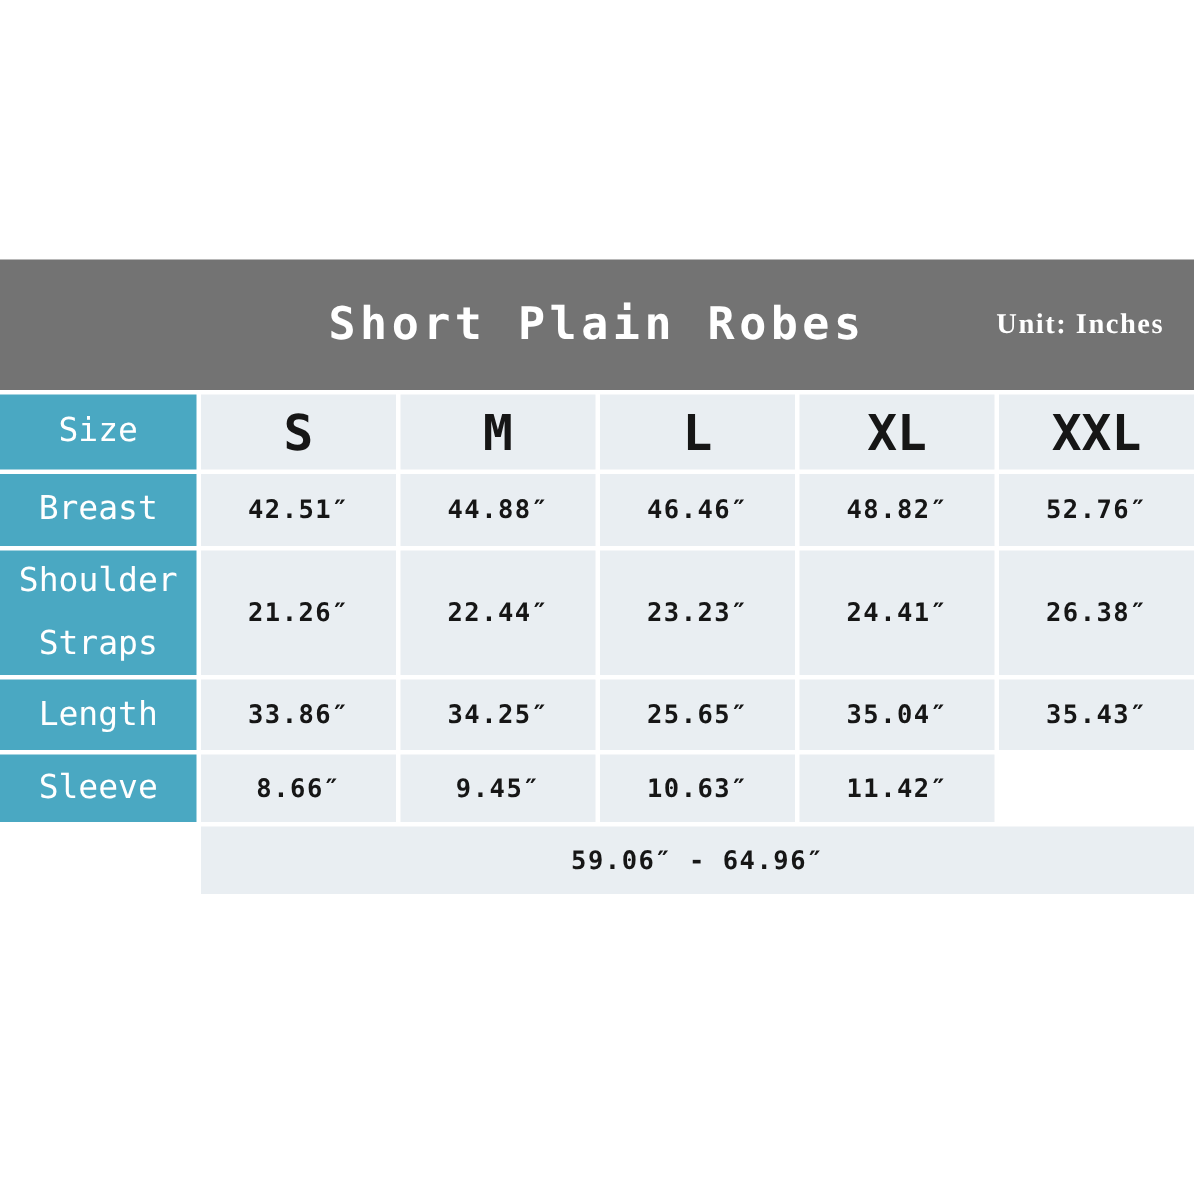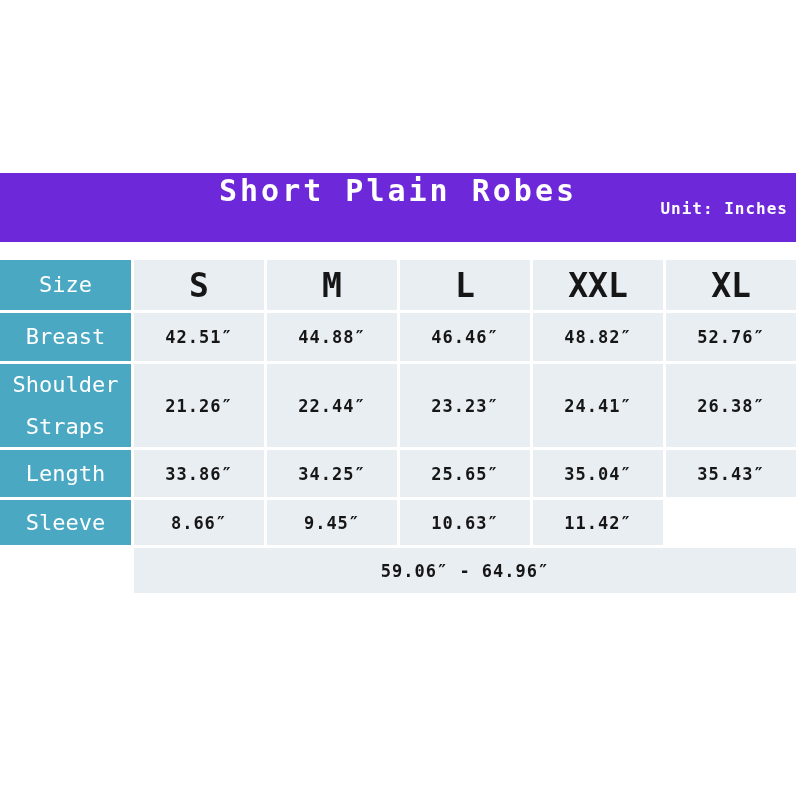--- a/index.html
+++ b/index.html
@@ -18,46 +18,47 @@
     overflow: hidden;
   }
   .sheet {
     position: absolute;
     top: 173px;
     left: 0;
     width: 796px;
   }
   .titlebar {
     position: relative;
-    height: 69px;
-    background: #6d28d9;
+    height: 87px;
+    background: #737373;
     display: flex;
-    align-items: flex-start;
+    align-items: center;
     justify-content: center;
   }
   .title {
     color: #ffffff;
     font-size: 30px;
     font-weight: bold;
     letter-spacing: 3px;
     white-space: nowrap;
   }
   .unit {
     position: absolute;
-    right: 8px;
+    right: 20px;
     top: 50%;
     transform: translateY(-50%);
     color: #ffffff;
-    font-size: 16px;
+    font-size: 19px;
     font-weight: bold;
     letter-spacing: 1px;
     white-space: nowrap;
+    font-family: Liberation Serif, serif;
   }
   .grid {
-    margin-top: 18px;
+    margin-top: 3px;
     display: grid;
     grid-template-columns: 131px repeat(5, 1fr);
     grid-template-rows: 50px 48px 83px 47px 45px 45px;
     gap: 3px;
     background: #ffffff;
   }
   .hcell {
     background: #4AA8C2;
     color: #ffffff;
     display: flex;
@@ -97,22 +98,22 @@
       <div class="title">Short Plain Robes</div>
       <div class="unit">Unit: Inches</div>
     </div>
 
     <div class="grid">
 
       <div class="hcell">Size</div>
       <div class="dcell sizecell">S</div>
       <div class="dcell sizecell">M</div>
       <div class="dcell sizecell">L</div>
+      <div class="dcell sizecell">XL</div>
       <div class="dcell sizecell">XXL</div>
-      <div class="dcell sizecell">XL</div>
 
       <div class="hcell">Breast</div>
       <div class="dcell">42.51″</div>
       <div class="dcell">44.88″</div>
       <div class="dcell">46.46″</div>
       <div class="dcell">48.82″</div>
       <div class="dcell">52.76″</div>
 
       <div class="hcell">Shoulder Straps</div>
       <div class="dcell">21.26″</div>

